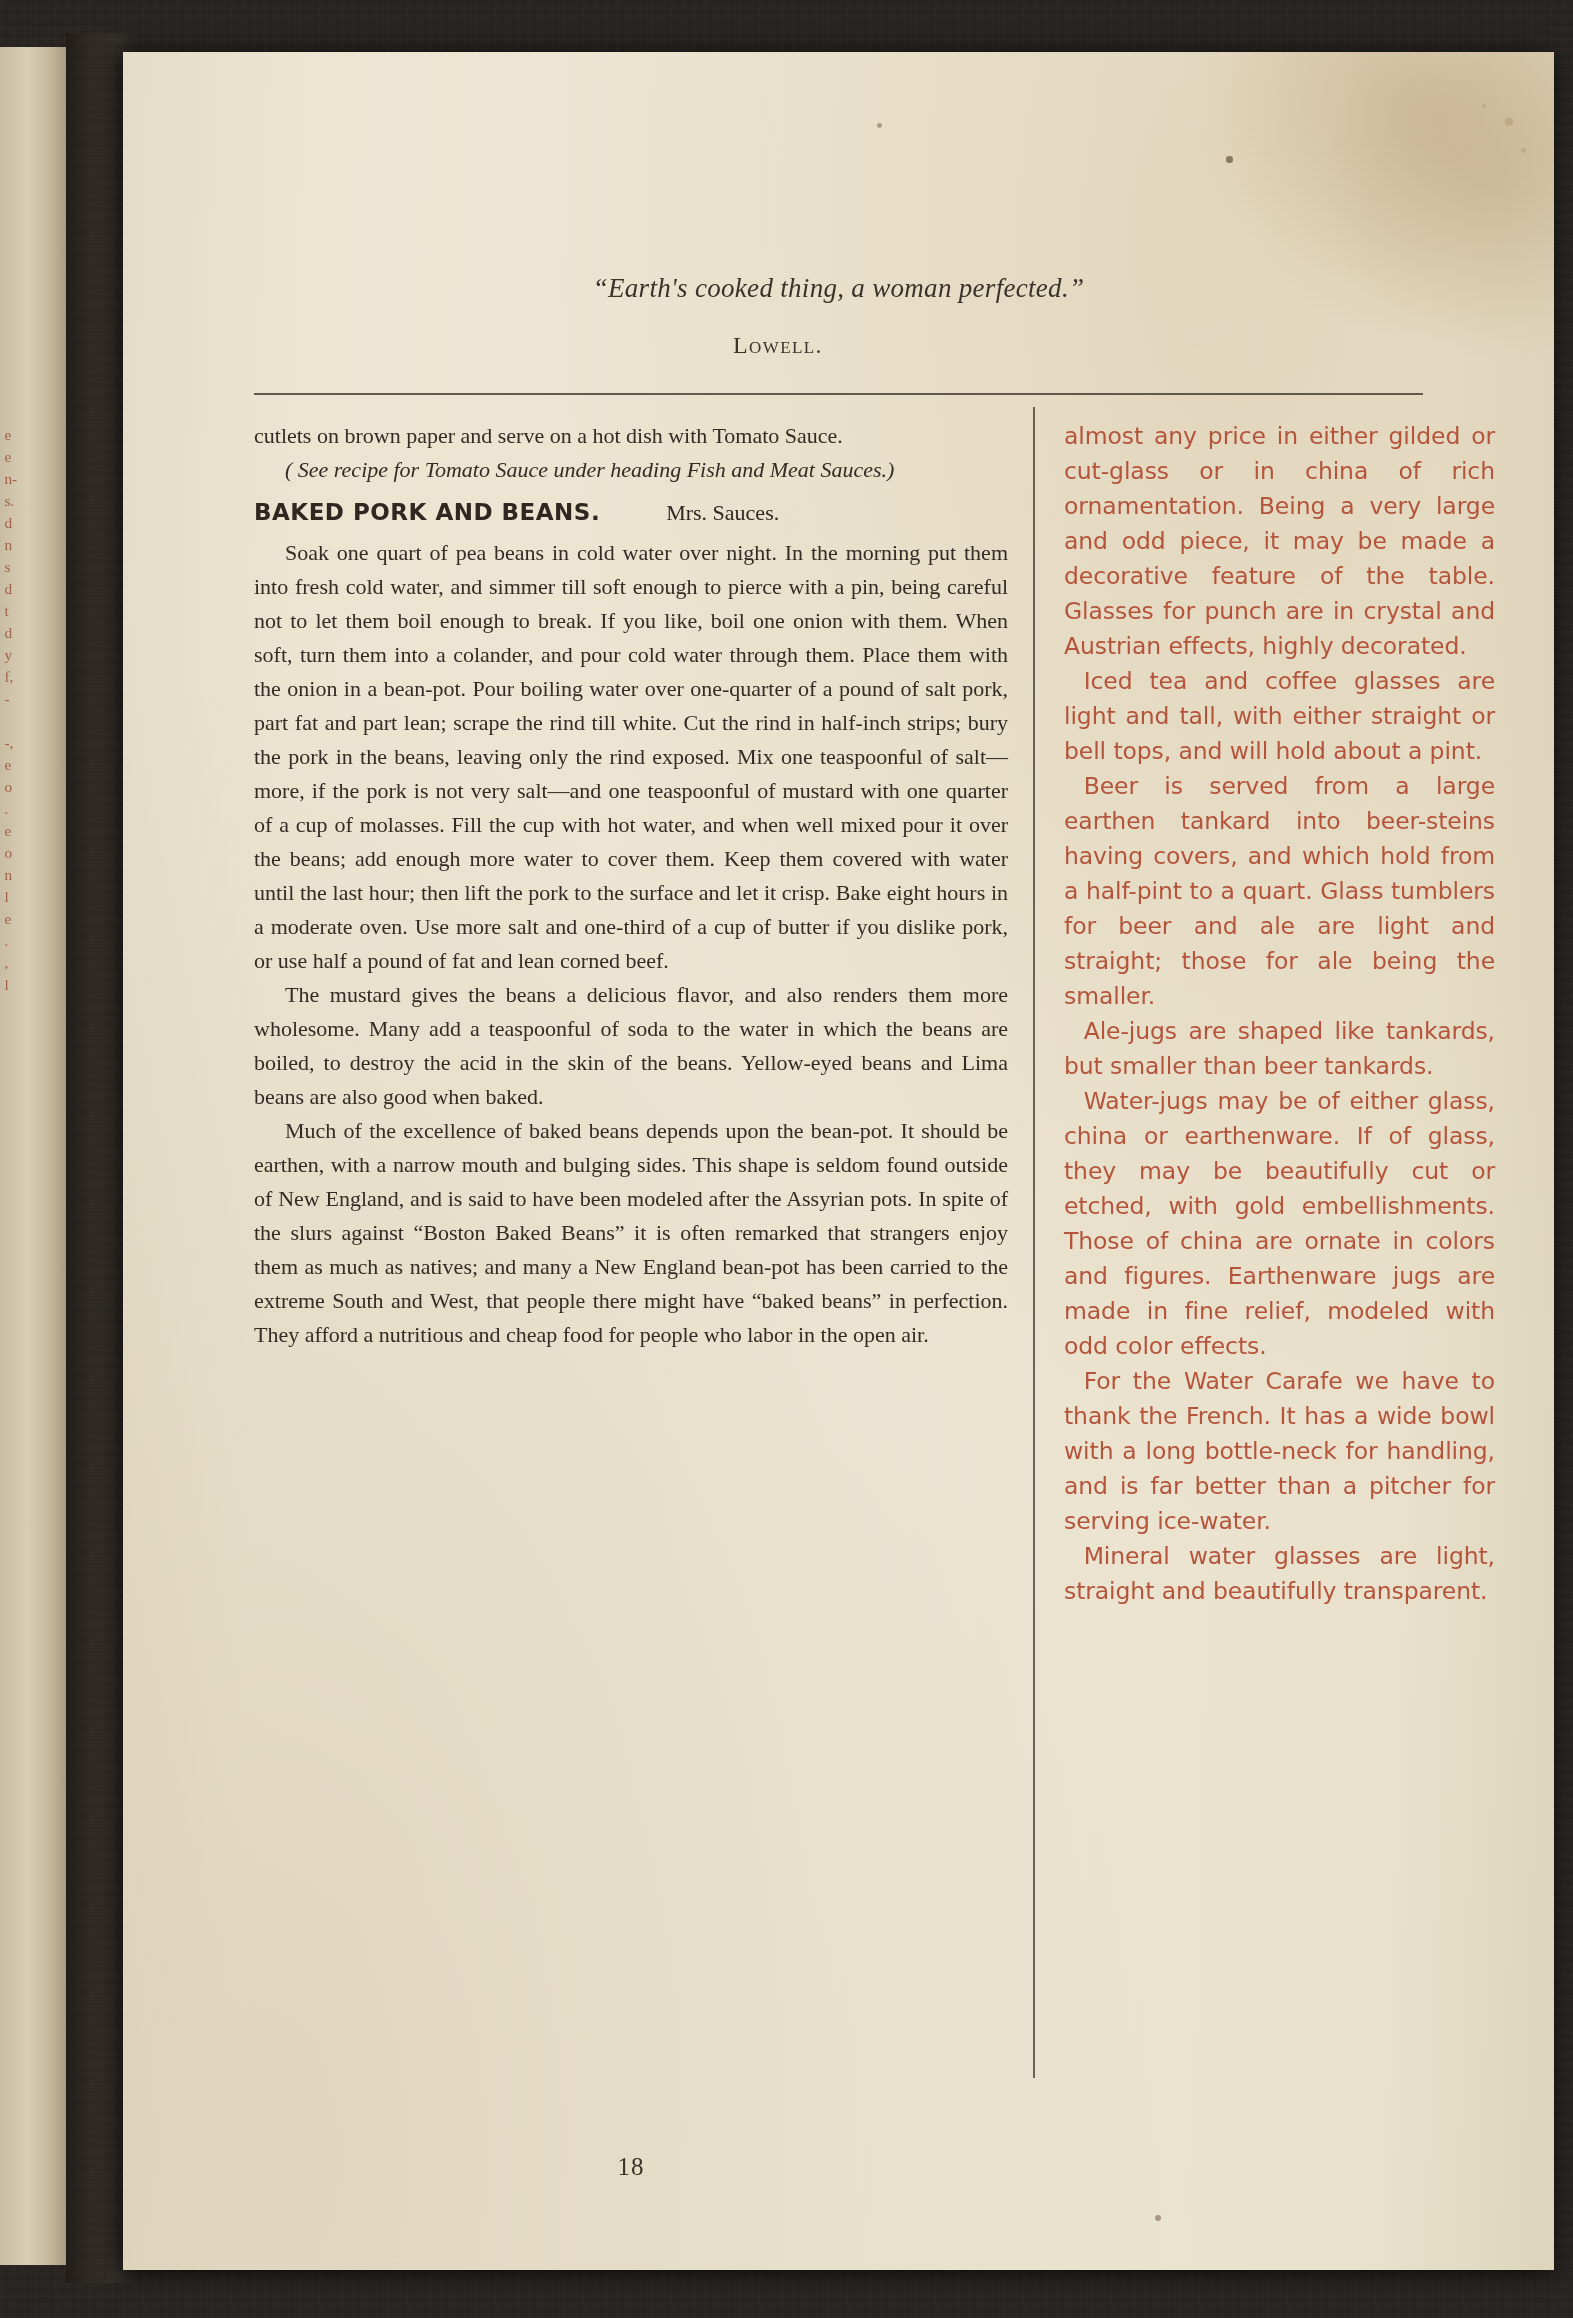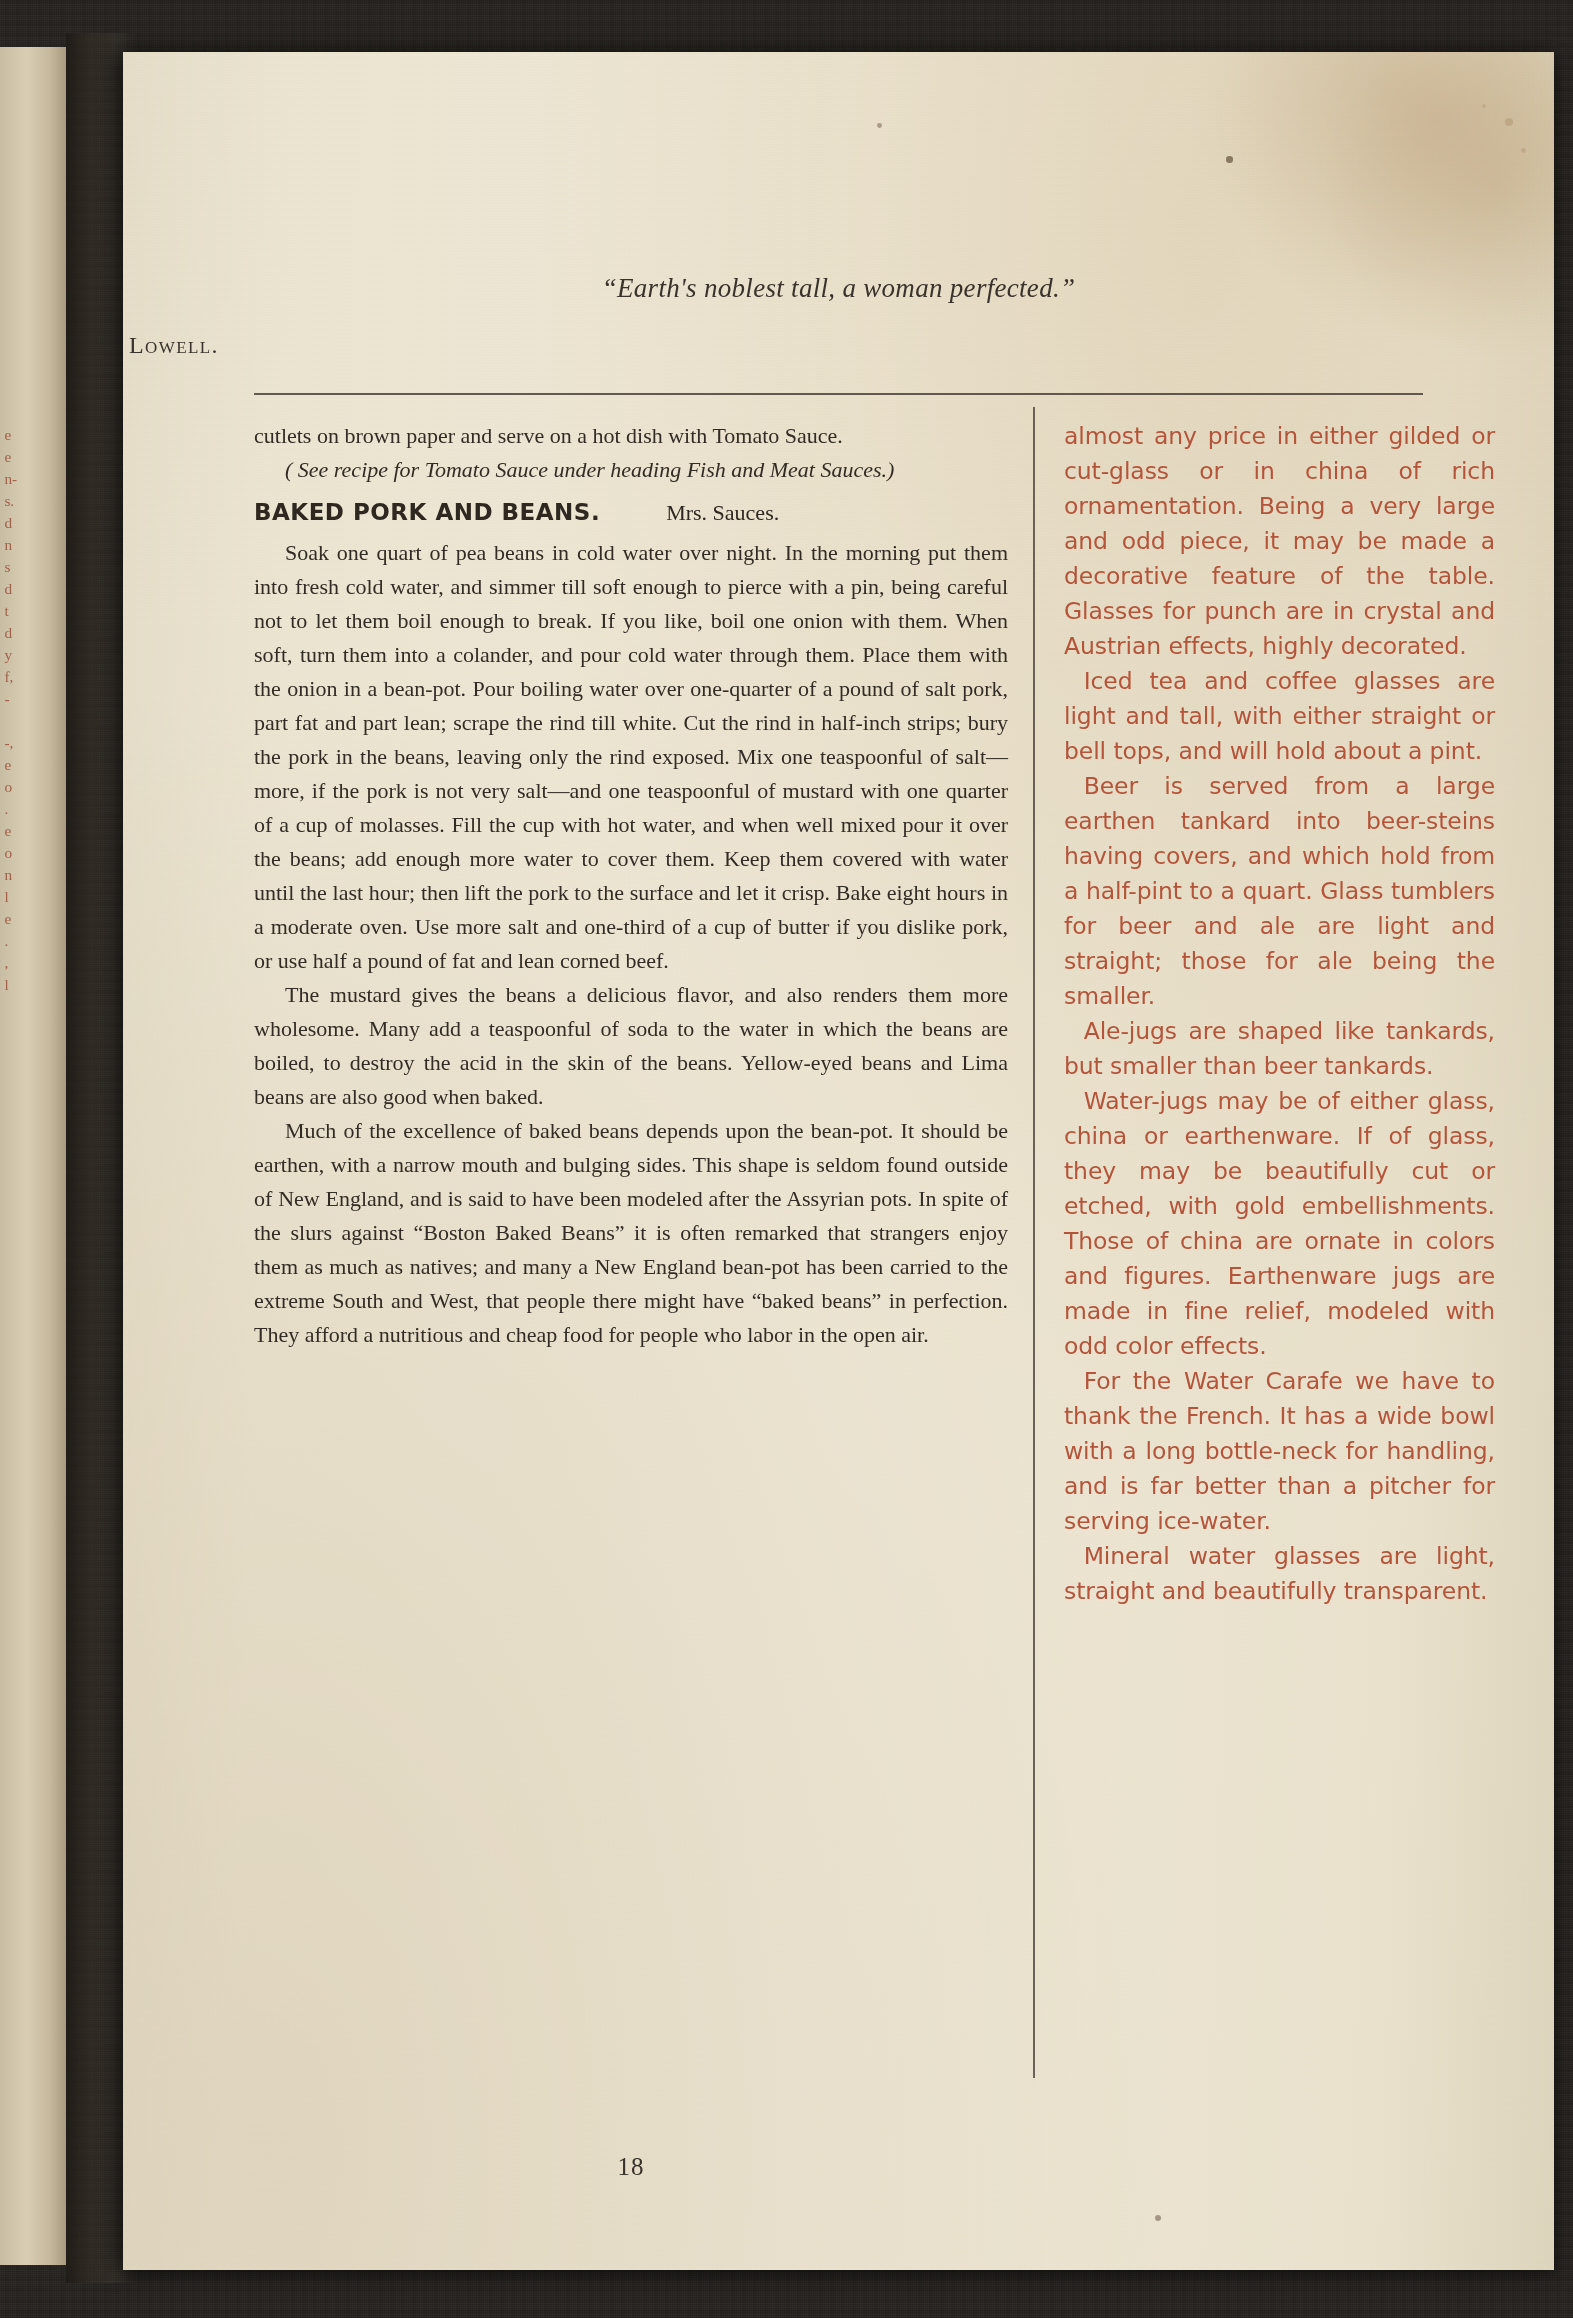--- a/index.html
+++ b/index.html
@@ -107,24 +107,24 @@
     top: 221px;
     width: 1431px;
     text-align: center;
     font-style: italic;
     font-size: 27px;
     color: #3a332b;
     letter-spacing: 0.3px;
   }
   .attribution {
     position: absolute;
-    left: 6px;
+    left: 16px;
     top: 280px;
     width: 1278px;
-    text-align: left;
+    text-align: center;
     font-size: 24px;
     color: #3a332b;
     font-variant: small-caps;
     letter-spacing: 1.4px;
   }
   .rule {
     position: absolute;
     left: 131px;
     top: 341px;
     width: 1169px;
@@ -245,21 +245,21 @@
 
     <div class="foxing" style="left:1382px; top:66px; width:7.6px; height:7.6px; opacity:.5;"></div>
     <div class="foxing" style="left:1398px; top:96px; width:4.9px; height:4.9px; opacity:.45;"></div>
     <div class="foxing" style="left:1359px; top:52px; width:3.8px; height:3.8px; opacity:.4;"></div>
     <div class="speck" style="left:1103px; top:104px; width:6.6px; height:6.6px;"></div>
     <div class="speck" style="left:754px; top:71px; width:4.9px; height:4.9px; opacity:.5;"></div>
     <div class="speck" style="left:1032px; top:2163px; width:6px; height:6px; opacity:.55;"></div>
 
     <div class="content">
 
-      <div class="epigraph">“Earth's noblest tall, a woman perfected.”</div>
+      <div class="epigraph">“Earth's cooked thing, a woman perfected.”</div>
       <div class="attribution">Lowell.</div>
       <div class="rule"></div>
       <div class="divider"></div>
 
       <div class="col-left">
         <p class="noindent">cutlets on brown paper and serve on a hot dish with Tomato Sauce.</p>
         <p class="italic">( See recipe for Tomato Sauce under heading Fish and Meat Sauces.)</p>
 
         <div class="recipe-head">
           <span class="recipe-title">BAKED PORK AND BEANS.</span>

